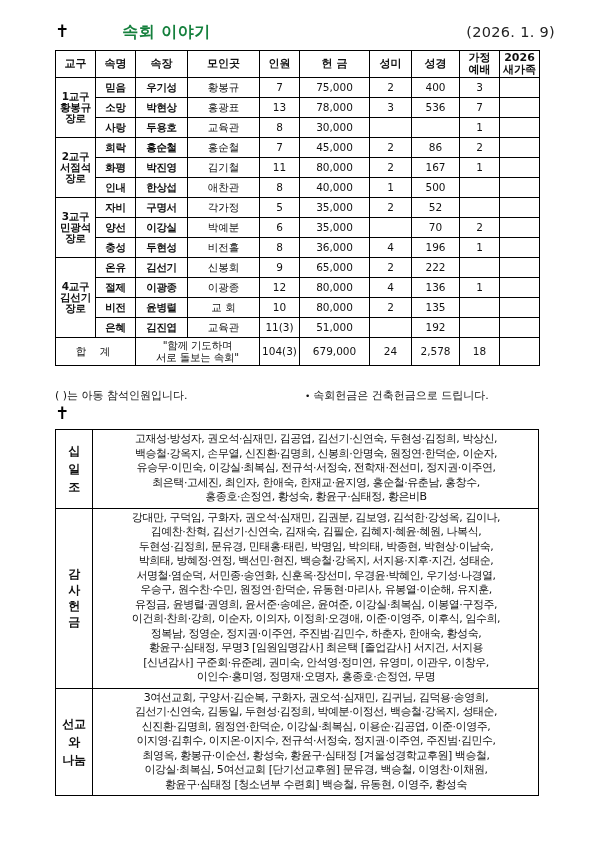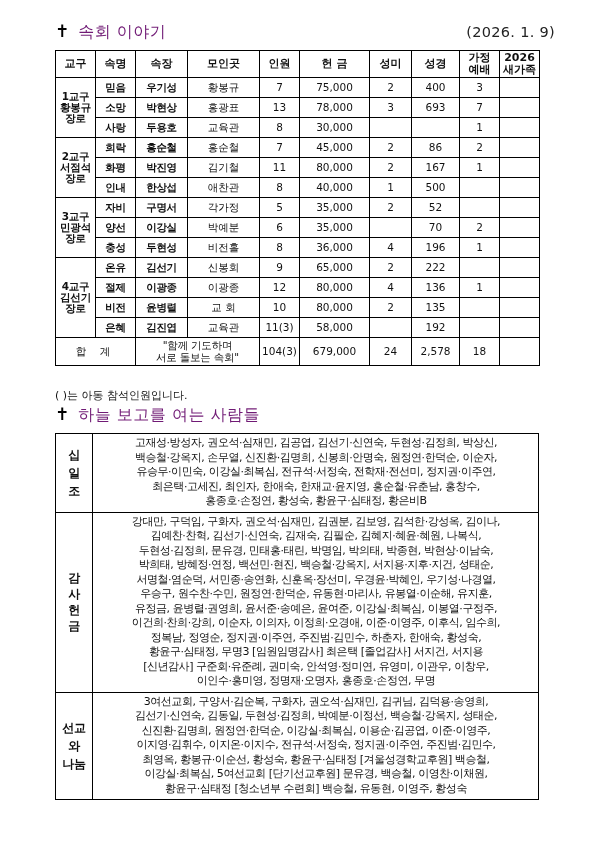--- a/index.html
+++ b/index.html
@@ -31,23 +31,24 @@
   }
   .cross {
     font-size: 17px;
     font-weight: bold;
     line-height: 1;
     margin-right: 9px;
     color: #000;
   }
   .sec-title {
     font-size: 16px;
-    font-weight: normal;
+    font-weight: bold;
     letter-spacing: 0.5px;
-    color: #701a75;
+    color: #15803d;
+    margin-left: 44px;
   }
   .sec-date {
     margin-left: auto;
     font-size: 14.5px;
     color: #222;
     letter-spacing: 0.3px;
   }
 
   
   table.main-tbl {
@@ -222,21 +223,21 @@
           <td class="num">3</td>
           <td class="num"></td>
         </tr>
         <tr>
           <td class="cell-bold">소망</td>
           <td class="cell-bold">박현상</td>
           <td>홍광표</td>
           <td class="num">13</td>
           <td class="money">78,000</td>
           <td class="num">3</td>
-          <td class="num">693</td>
+          <td class="num">536</td>
           <td class="num">7</td>
           <td class="num"></td>
         </tr>
         <tr>
           <td class="cell-bold">사랑</td>
           <td class="cell-bold">두용호</td>
           <td>교육관</td>
           <td class="num">8</td>
           <td class="money">30,000</td>
           <td class="num"></td>
@@ -356,21 +357,21 @@
           <td class="num">2</td>
           <td class="num">135</td>
           <td class="num"></td>
           <td class="num"></td>
         </tr>
         <tr>
           <td class="cell-bold">은혜</td>
           <td class="cell-bold">김진엽</td>
           <td>교육관</td>
           <td class="num">11(3)</td>
-          <td class="money">58,000</td>
+          <td class="money">51,000</td>
           <td class="num"></td>
           <td class="num">192</td>
           <td class="num"></td>
           <td class="num"></td>
         </tr>
         <tr class="total-row">
           <td class="total-label" colspan="2">합 계</td>
           <td class="motto" colspan="2">
             <div>"함께 기도하며</div>
             <div>서로 돌보는 속회"</div>
@@ -380,25 +381,27 @@
           <td>24</td>
           <td>2,578</td>
           <td>18</td>
           <td></td>
         </tr>
       </tbody>
   </table>
 
   <div class="footnotes">
     <span class="fn-left">(    )는 아동 참석인원입니다.</span>
+    <span class="fn-right">
+      <span class="bullet">•</span><span>속회헌금은 건축헌금으로 드립니다.</span>
+    </span>
   </div>
 
   <div class="sec-head">
     <span class="cross">✝</span>
-    <span class="sec-title">하늘 보고를 여는 사람들</span>
   </div>
 
   <table class="names-tbl">
     <tbody id="names-tbody">
         <tr>
           <td class="cat narrow-lines">
             <div>십</div>
             <div>일</div>
             <div>조</div>
           </td>

